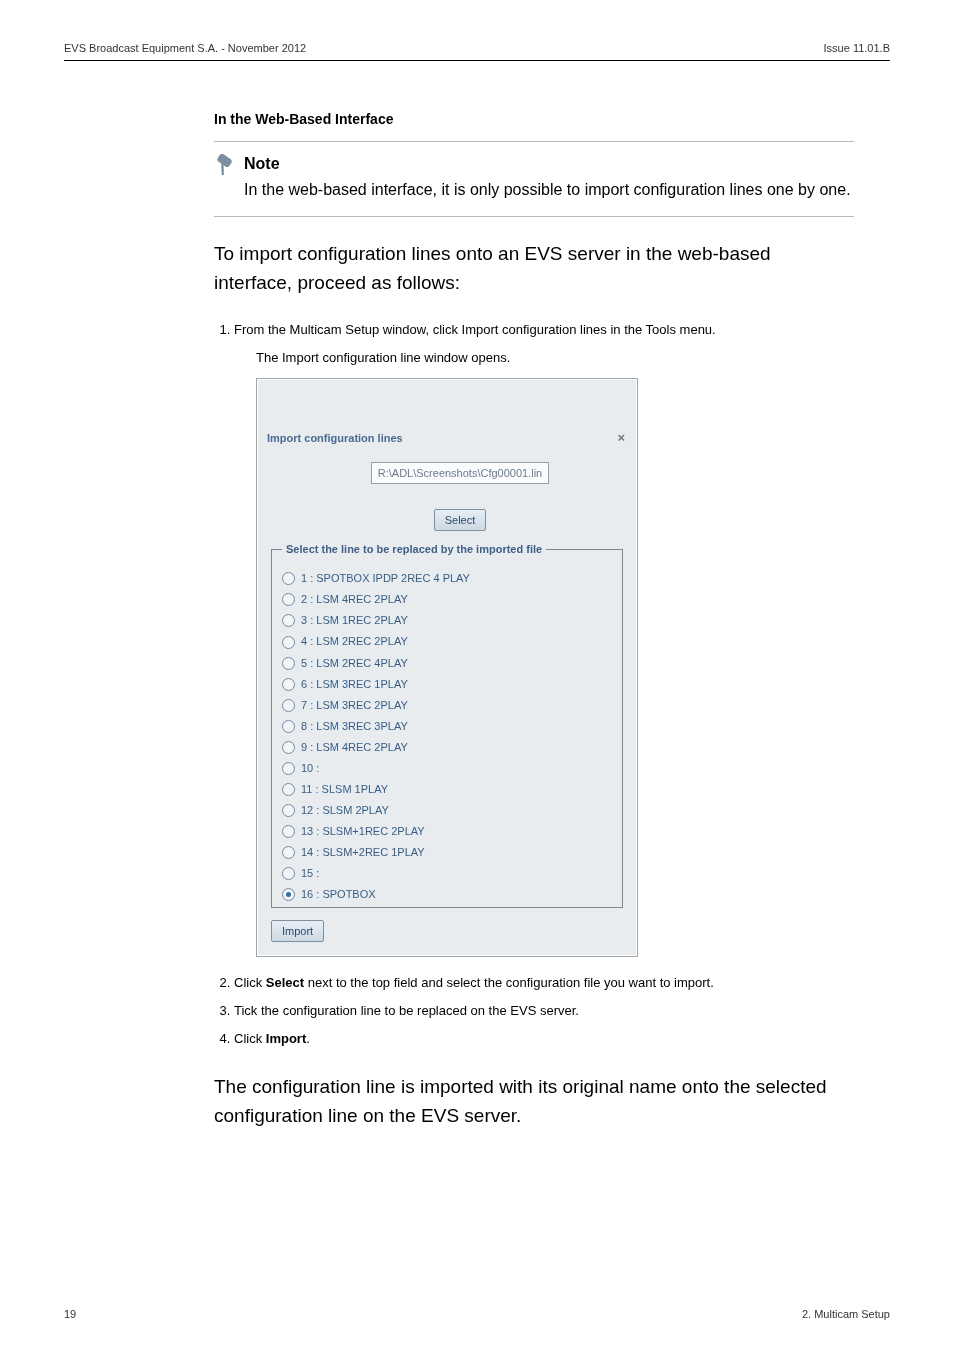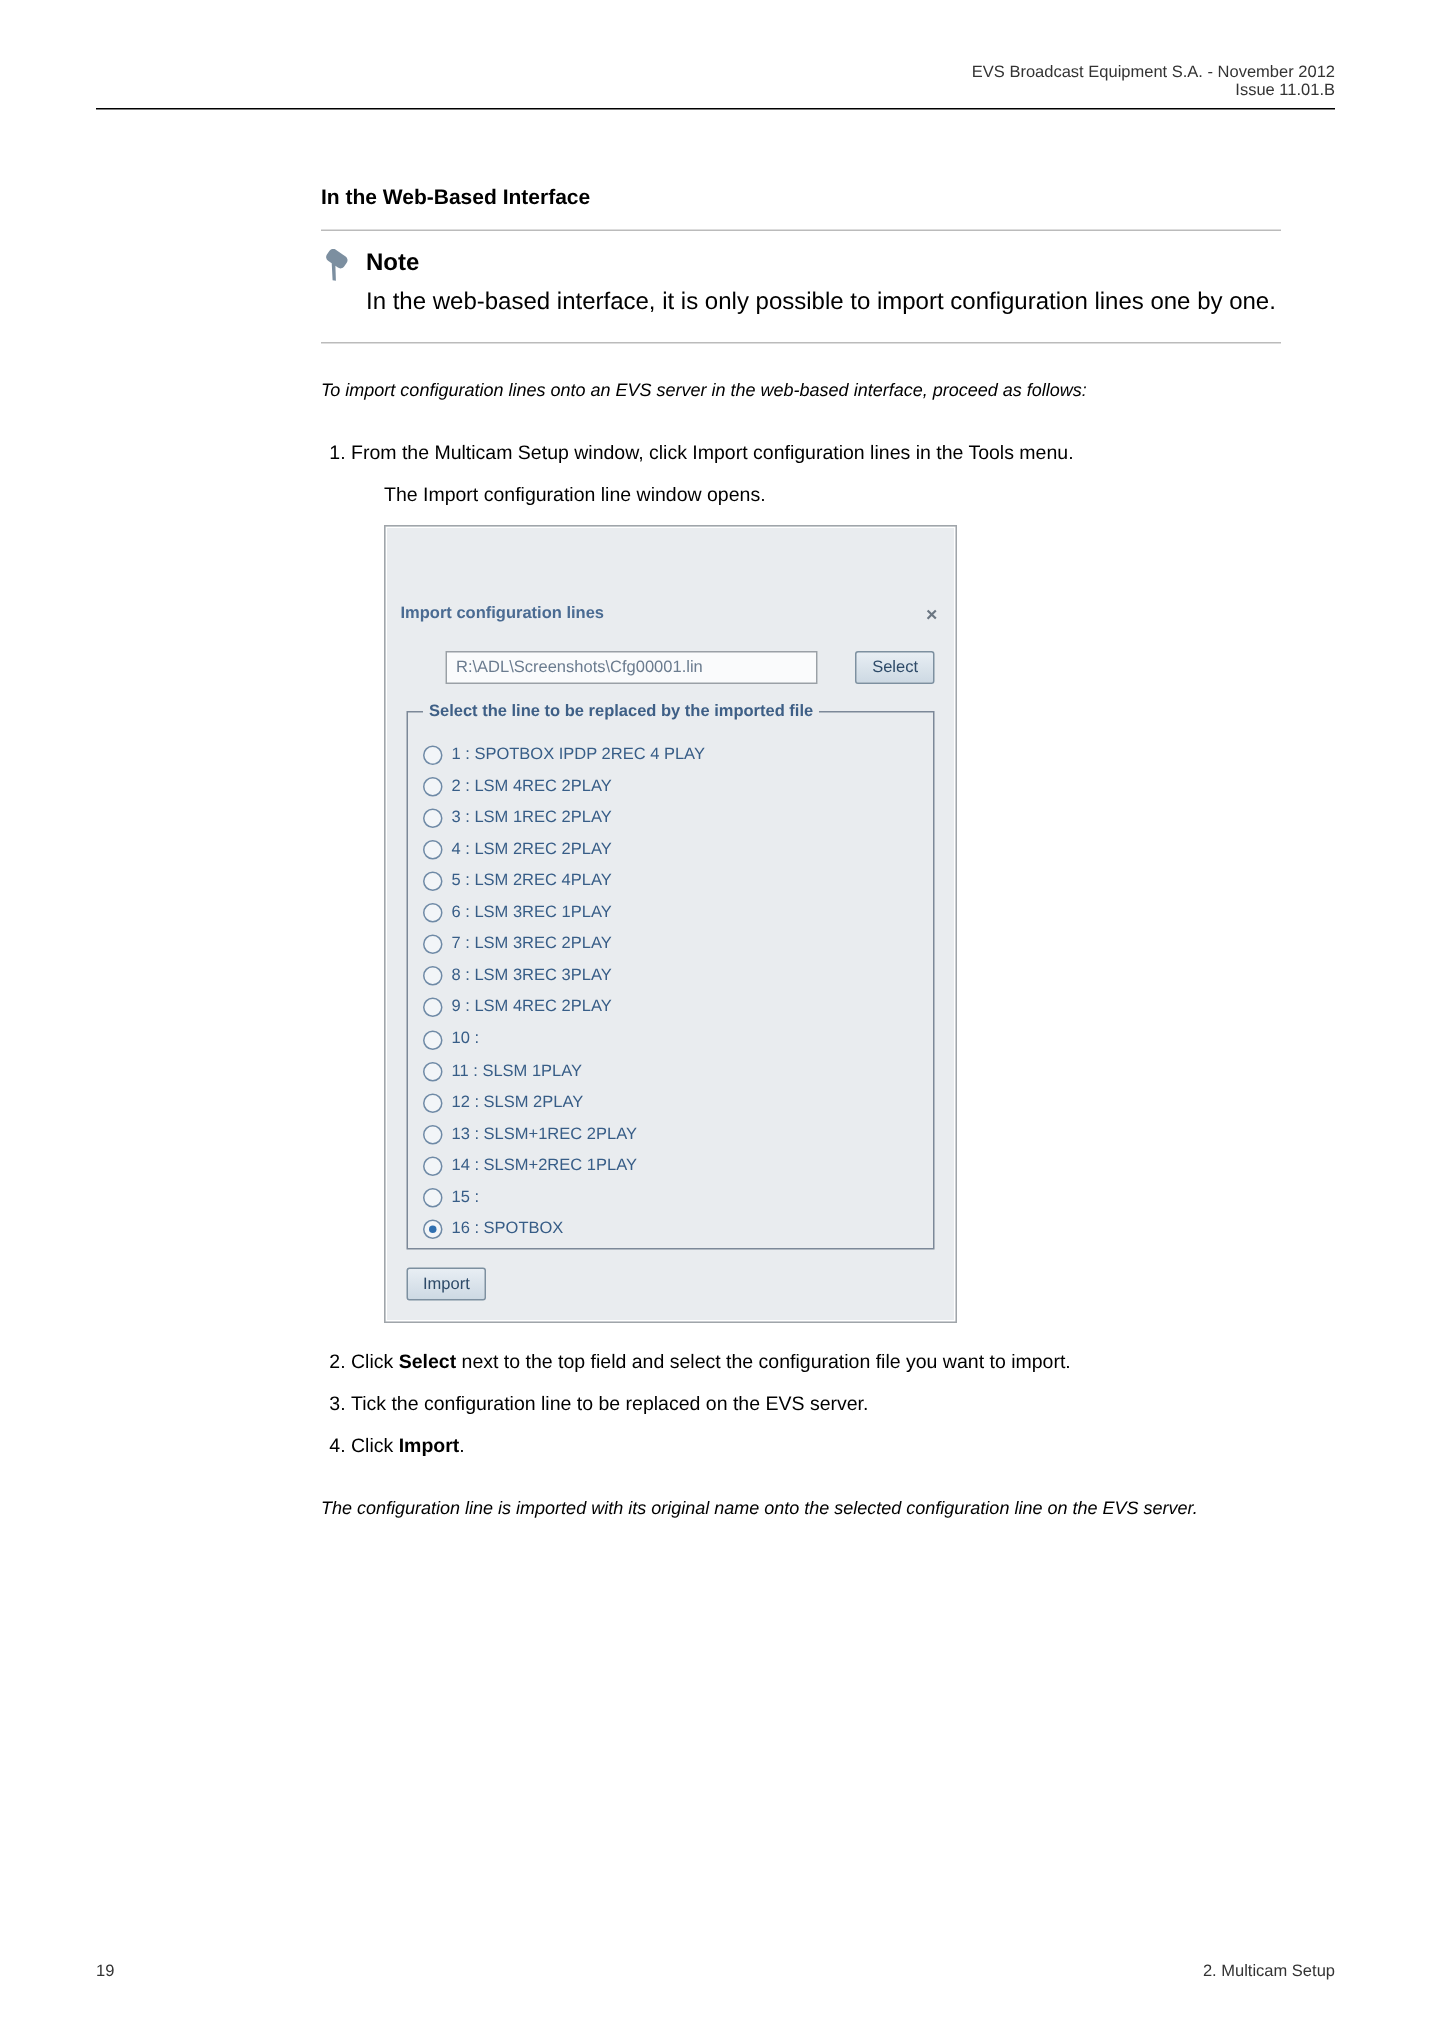--- a/index.html
+++ b/index.html
@@ -23,56 +23,56 @@
     height:1350px;
     box-sizing:border-box;
     padding:42px 64px 28px 64px;
     position:relative;
     font-family:Arial,Helvetica,sans-serif;
     color:var(--text);
   }
   .topbar{
     display:flex;justify-content:space-between;align-items:flex-end;
     font-size:11px;color:#333;
-    border-bottom:1px solid var(--rule);padding-bottom:6px;flex-direction:column;
+    border-bottom:1px solid var(--rule);padding-bottom:6px;
   }
   .content{
     margin:50px 0 0 150px;
     width:640px;
   }
   h2.section{
     font-size:14px;font-weight:700;margin:0 0 14px 0;
   }
   .notebox{
     display:flex;align-items:flex-start;gap:8px;
     border-top:1px solid #bbb;border-bottom:1px solid #bbb;
     padding:10px 0 14px 0;margin-bottom:20px;
   }
   .notebox .pin{flex:0 0 auto;margin-top:2px;}
   .notebox .ntext{font-size:16px;line-height:1.5;}
   .notebox .ntext .ntitle{font-weight:700;display:block;margin-bottom:2px;}
-  p.body{font-size:12px;line-height:1.55;margin:22px 0;font-style:italic;}
+  p.body{font-size:19px;line-height:1.55;margin:22px 0;}
   ol.steps{font-size:13px;line-height:1.55;padding-left:20px;margin:6px 0 10px 0;}
   ol.steps > li{margin-bottom:8px;}
   .substep{margin:8px 0 10px 22px;font-size:13px;}
 
   
   .dialog{
     width:380px;margin:6px 0 16px 22px;
     background:var(--dialog-bg);
     border:1px solid var(--dialog-border);
     box-shadow:0 0 0 1px #fff inset;
     font-size:11px;color:var(--dialog-text);
   }
   .dlg-title{
     display:flex;justify-content:space-between;align-items:center;
     padding:6px 8px 6px 10px;font-weight:700;color:#4a6b92;margin-top:43px;
   }
   .dlg-body{padding:6px 14px 14px 14px;}
-  .path-row{display:flex;gap:25px;align-items:center;margin:2px 0 10px 26px;}
+  .path-row{display:flex;gap:25px;align-items:center;margin:2px 0 10px 26px;flex-direction:column;}
   .path-input{
     flex:1;height:20px;line-height:20px;padding:0 6px;
     background:var(--field-bg);border:1px solid var(--field-border);
     color:#6b7c8f;font-size:11px;
   }
   .btn{
     height:22px;padding:0 10px;font-size:11px;color:#2d4a68;
     background:linear-gradient(#e8eef4,#cdd9e3);
     border:1px solid var(--btn-border);border-radius:2px;cursor:default;
   }

